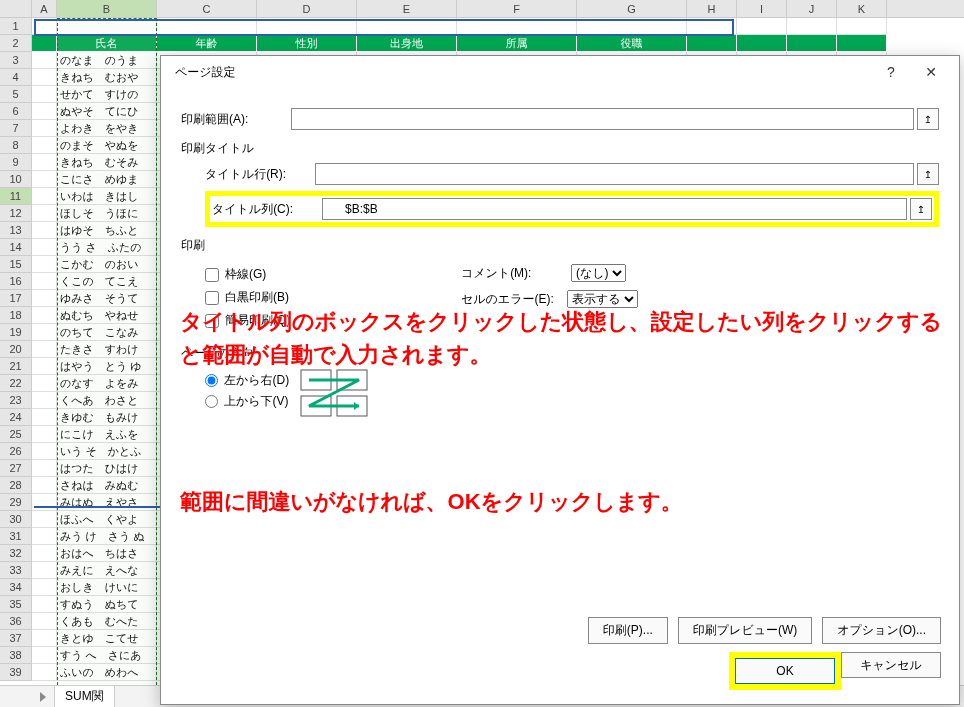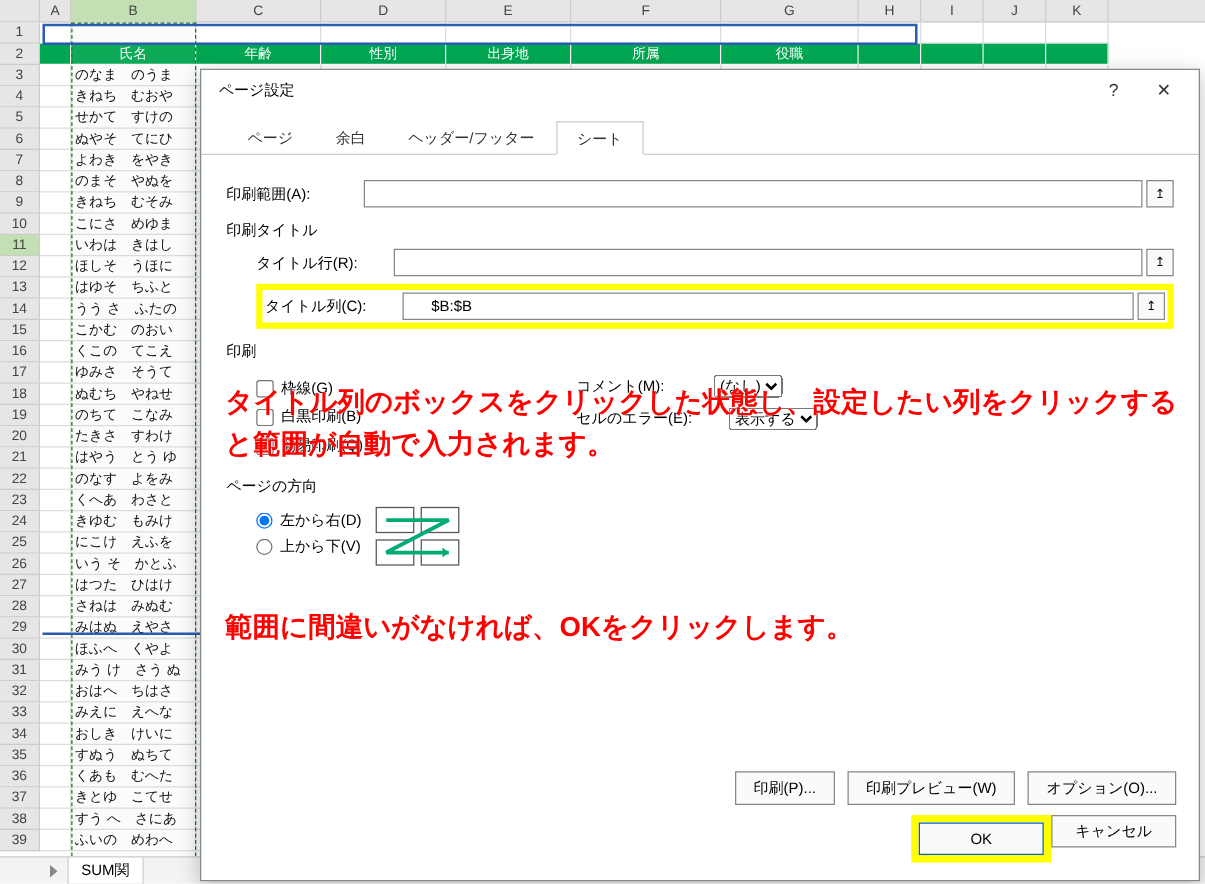--- a/index.html
+++ b/index.html
@@ -636,26 +636,20 @@
 </div>
 
 <div class="dialog">
   <div class="dlg-title">
     <span>ページ設定</span>
     <span class="spacer"></span>
     <span class="btn-help">?</span>
     <span class="btn-close">✕</span>
   </div>
 
-  <div class="tabs">
-    <div class="dtab">ページ</div>
-    <div class="dtab">余白</div>
-    <div class="dtab">ヘッダー/フッター</div>
-    <div class="dtab active">シート</div>
-  </div>
 
   <div class="dlg-body">
     <div class="field-row">
       <span class="field-label">印刷範囲(A):</span>
       <input type="text" value="" style="">
       <div class="ref-btn">↥</div>
     </div>
 
     <div class="group-label">印刷タイトル</div>
 
@@ -686,21 +680,21 @@
         <div class="chk-row">
             <input type="checkbox" style="">
             <span>簡易印刷(Q)</span>
           </div>
       </div>
       <div style="flex:1; padding-top:4px;">
         <div style="display:flex; align-items:center; gap:10px; margin-bottom:8px;">
           <span class="lbl" style="width:100px;">コメント(M):</span>
           <select><option>(なし)</option></select>
         </div>
-        <div style="display:flex; align-items:flex-start; gap:22px;">
+        <div style="display:flex; align-items:center; gap:6px;">
           <span class="lbl" style="width:100px;">セルのエラー(E):</span>
           <select><option>表示する</option></select>
         </div>
       </div>
     </div>
 
     <div class="group-label">ページの方向</div>
     <div style="display:flex; align-items:flex-start;">
       <div>
         <div class="radio-row">

